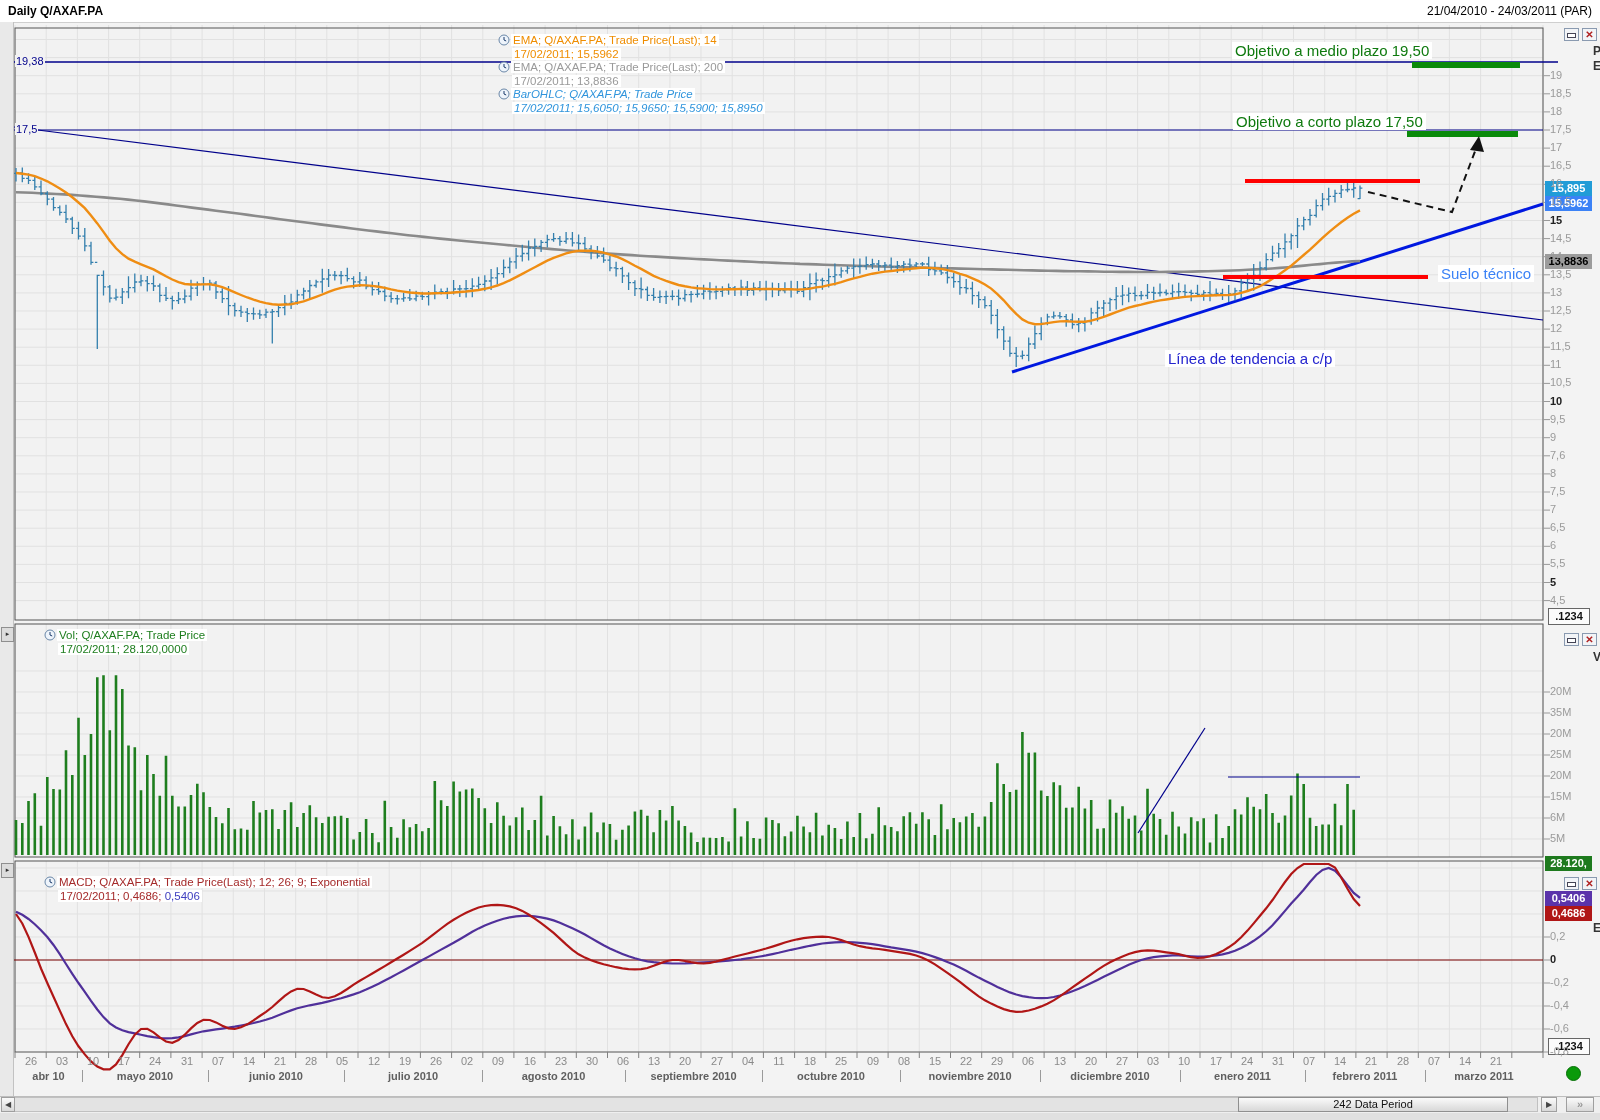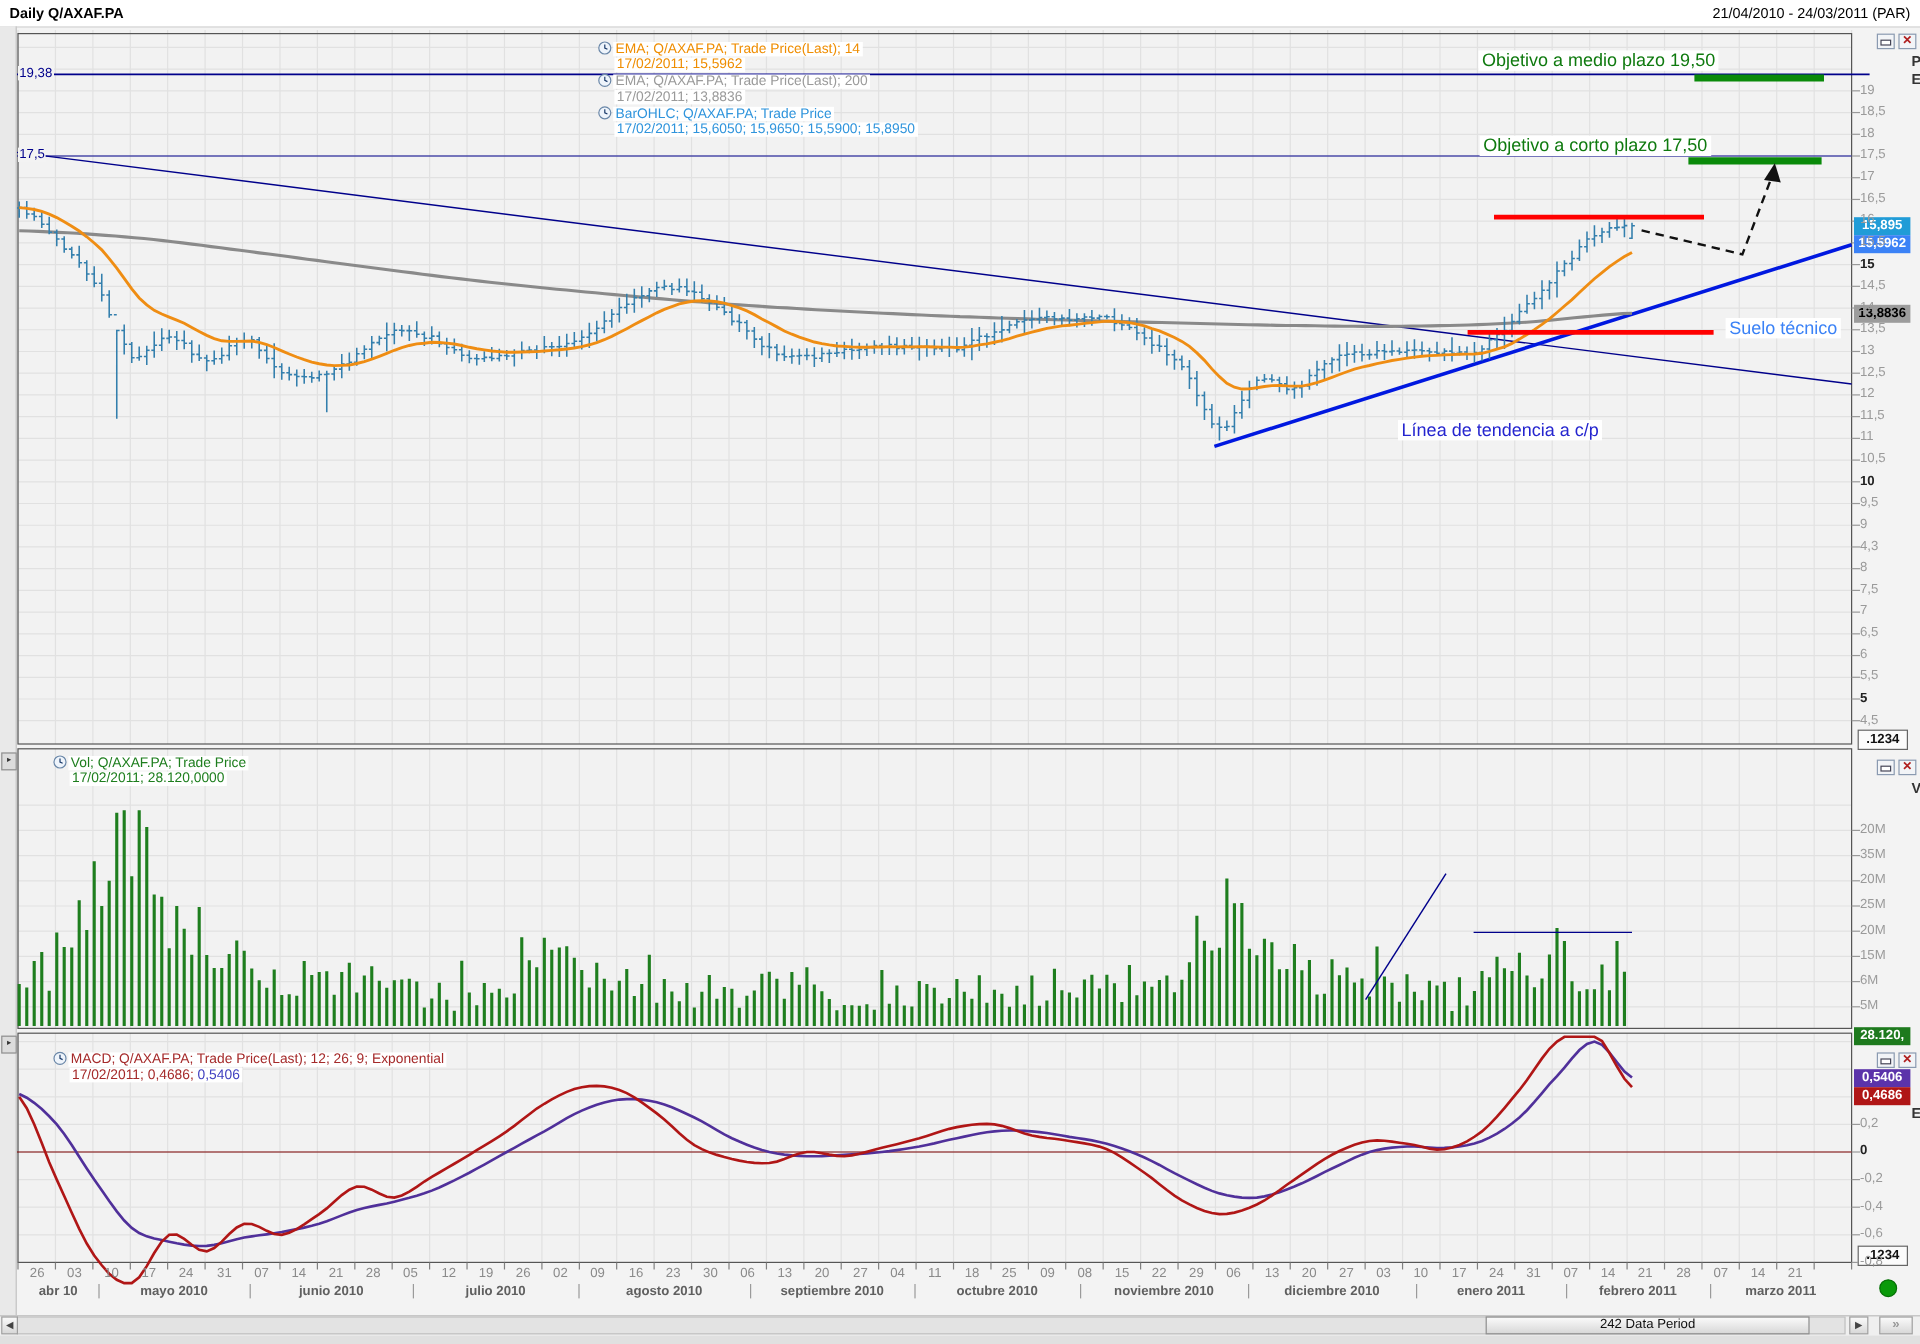--- a/index.html
+++ b/index.html
@@ -8,21 +8,21 @@
   .nw{white-space:nowrap;}
   .titlebar{left:0;top:0;width:1600px;height:22px;background:#ffffff;border-bottom:1px solid #cfcfcf;}
   .title-text{left:8px;top:4px;font-size:12px;font-weight:bold;color:#000;}
   .daterange{right:8px;top:4px;font-size:12px;color:#000;text-align:center;}
   .gutter{left:0;top:22px;width:13px;height:1098px;background:#e9e9e9;border-right:1px solid #c2c2c2;}
   .lvl{color:#00008b;font-size:11px;background:#f3f3f3;padding:0 1px;}
   .legend-row{font-size:11.5px;}
   .lgbg{background:#fff;padding:0 2px;}
   .c-orange{color:#ef8d00;}
   .c-gray{color:#9a9a9a;}
-  .c-blue{color:#2f94dc;}
+  .c-blue{color:#2f94dc;font-style:italic;}
   .c-green{color:#1e7e1e;}
   .c-dred{color:#a52a2a;}
   .c-sig{color:#4040c0;}
   .clock{display:inline-block;width:12px;height:12px;vertical-align:-2px;margin-right:1px;}
   .tick{position:absolute;left:1550px;color:#9a9a9a;font-size:11px;white-space:nowrap;}
   .tick.b{color:#222;font-weight:bold;}
   .axis-head{position:absolute;left:1548px;font-size:12px;font-weight:bold;color:#333;margin-left:45px;}
   .tag{position:absolute;left:1545px;width:47px;height:15px;font-size:11px;font-weight:bold;text-align:center;line-height:15px;}
   .wb{position:absolute;width:15px;height:13px;border:1px solid #8a9ab0;background:#f2f4f7;text-align:center;line-height:12px;font-size:9px;box-sizing:border-box;}
   .wb .bar{margin:4px auto 0;width:7px;height:3px;border:1px solid #445;background:#fff;}
@@ -224,21 +224,21 @@
     <div class="tick" style="top:268px">13,5</div>
     <div class="tick" style="top:286px">13</div>
     <div class="tick" style="top:304px">12,5</div>
     <div class="tick" style="top:322px">12</div>
     <div class="tick" style="top:340px">11,5</div>
     <div class="tick" style="top:358px">11</div>
     <div class="tick" style="top:376px">10,5</div>
     <div class="tick b" style="top:395px">10</div>
     <div class="tick" style="top:413px">9,5</div>
     <div class="tick" style="top:431px">9</div>
-    <div class="tick" style="top:449px">4,3</div>
+    <div class="tick" style="top:449px">7,6</div>
     <div class="tick" style="top:467px">8</div>
     <div class="tick" style="top:485px">7,5</div>
     <div class="tick" style="top:503px">7</div>
     <div class="tick" style="top:521px">6,5</div>
     <div class="tick" style="top:539px">6</div>
     <div class="tick" style="top:557px">5,5</div>
     <div class="tick b" style="top:576px">5</div>
     <div class="tick" style="top:594px">4,5</div>
     <div class="tick" style="top:685px">20M</div>
     <div class="tick" style="top:706px">35M</div>

